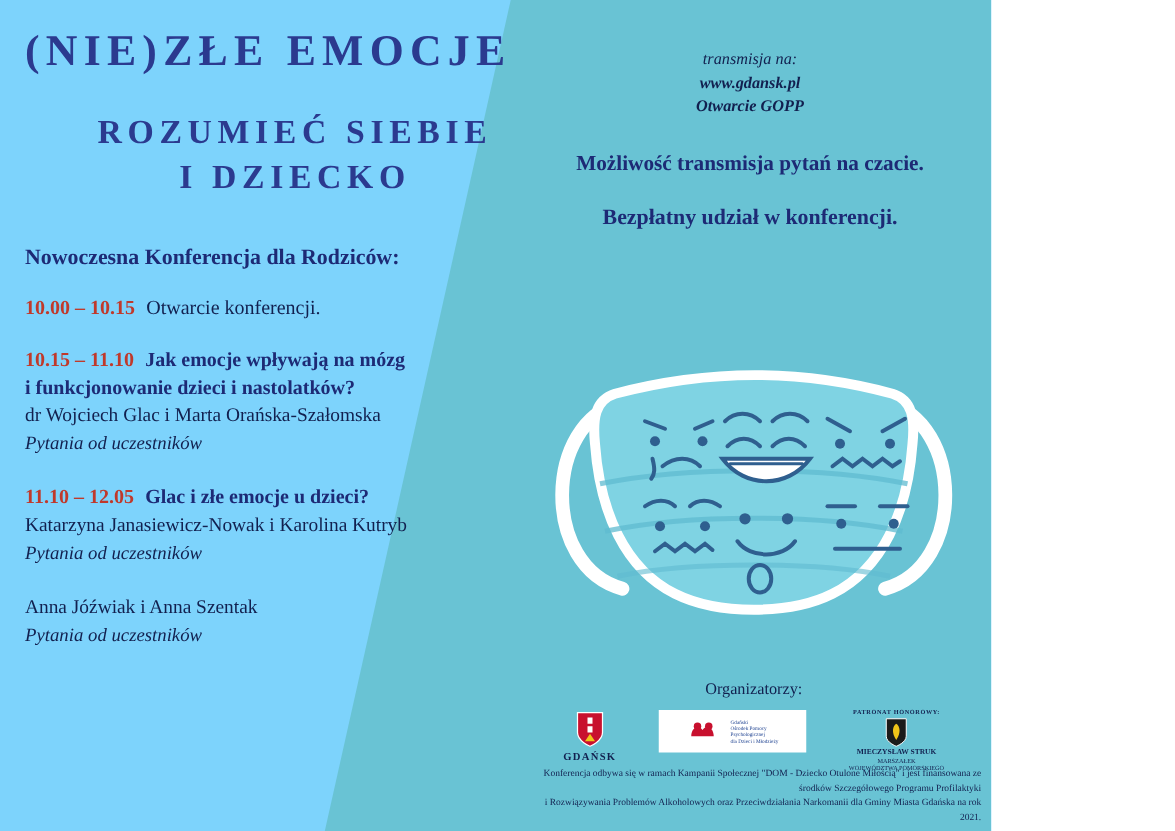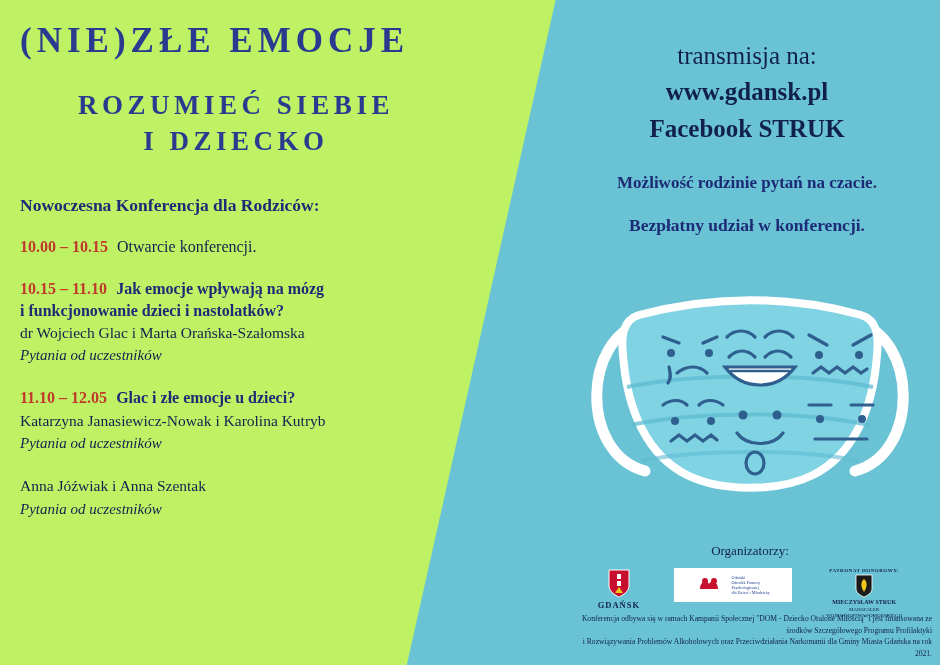--- a/index.html
+++ b/index.html
@@ -3,22 +3,22 @@
 <meta charset="utf-8">
 <style>
   * { box-sizing: border-box; margin: 0; padding: 0; }
   html, body {
     width: 940px; height: 665px;
     font-family: "Liberation Serif", serif;
     overflow: hidden;
   }
   .poster {
     position: relative;
-    width: 940px; height: 665px;
-    background: #bef264;
+    width: 793px; height: 665px;
+    background: #7dd3fc;
     overflow: hidden;
   }
   
   .right-panel {
     position: absolute;
     top: 0; right: 0;
     width: 620px; height: 665px;
     background: #69c3d4;
     clip-path: polygon(38% 0, 100% 0, 100% 100%, 14% 100%);
   }
@@ -99,24 +99,25 @@
     text-align: center;
   }
   .date {
     font-size: 29px;
     font-weight: bold;
     color: #a8231f;
     letter-spacing: 0.5px;
   }
   .transmission {
     margin-top: 16px;
-    font-size: 25px;
+    font-size: 13px;
     font-weight: bold;
     color: #12204f;
     line-height: 1.45;
+    font-style: italic;
   }
   .transmission .row1 { font-weight: normal; }
   .note {
     margin-top: 26px;
     font-size: 17px;
     font-weight: bold;
     color: #1d2a75;
   }
   .note2 {
     margin-top: 22px;
@@ -230,24 +231,24 @@
       <div class="speakers">Anna Jóźwiak i Anna Szentak</div>
       <div class="qa">Pytania od uczestników</div>
     </div>
   </div>
 
   <div class="right">
 
     <div class="transmission">
       <div class="row1">transmisja na:</div>
       <div>www.gdansk.pl</div>
-      <div>Facebook STRUK</div>
-    </div>
-
-    <div class="note">Możliwość rodzinie pytań na czacie.</div>
+      <div>Otwarcie GOPP</div>
+    </div>
+
+    <div class="note">Możliwość transmisja pytań na czacie.</div>
     <div class="note2">Bezpłatny udział w konferencji.</div>
 
     <div class="mask-wrap">
       <svg viewBox="0 0 370 235" width="370" height="235">
 
         <path d="M78 48 C18 62, 14 178, 80 196" fill="none" stroke="#ffffff" stroke-width="11" stroke-linecap="round"></path>
         <path d="M292 48 C352 62, 356 178, 290 196" fill="none" stroke="#ffffff" stroke-width="11" stroke-linecap="round"></path>
 
         <path d="M74 40 C150 20, 222 20, 296 40 C312 45, 314 60, 312 80
                  C308 135, 288 180, 248 200 C214 217, 156 217, 122 200

